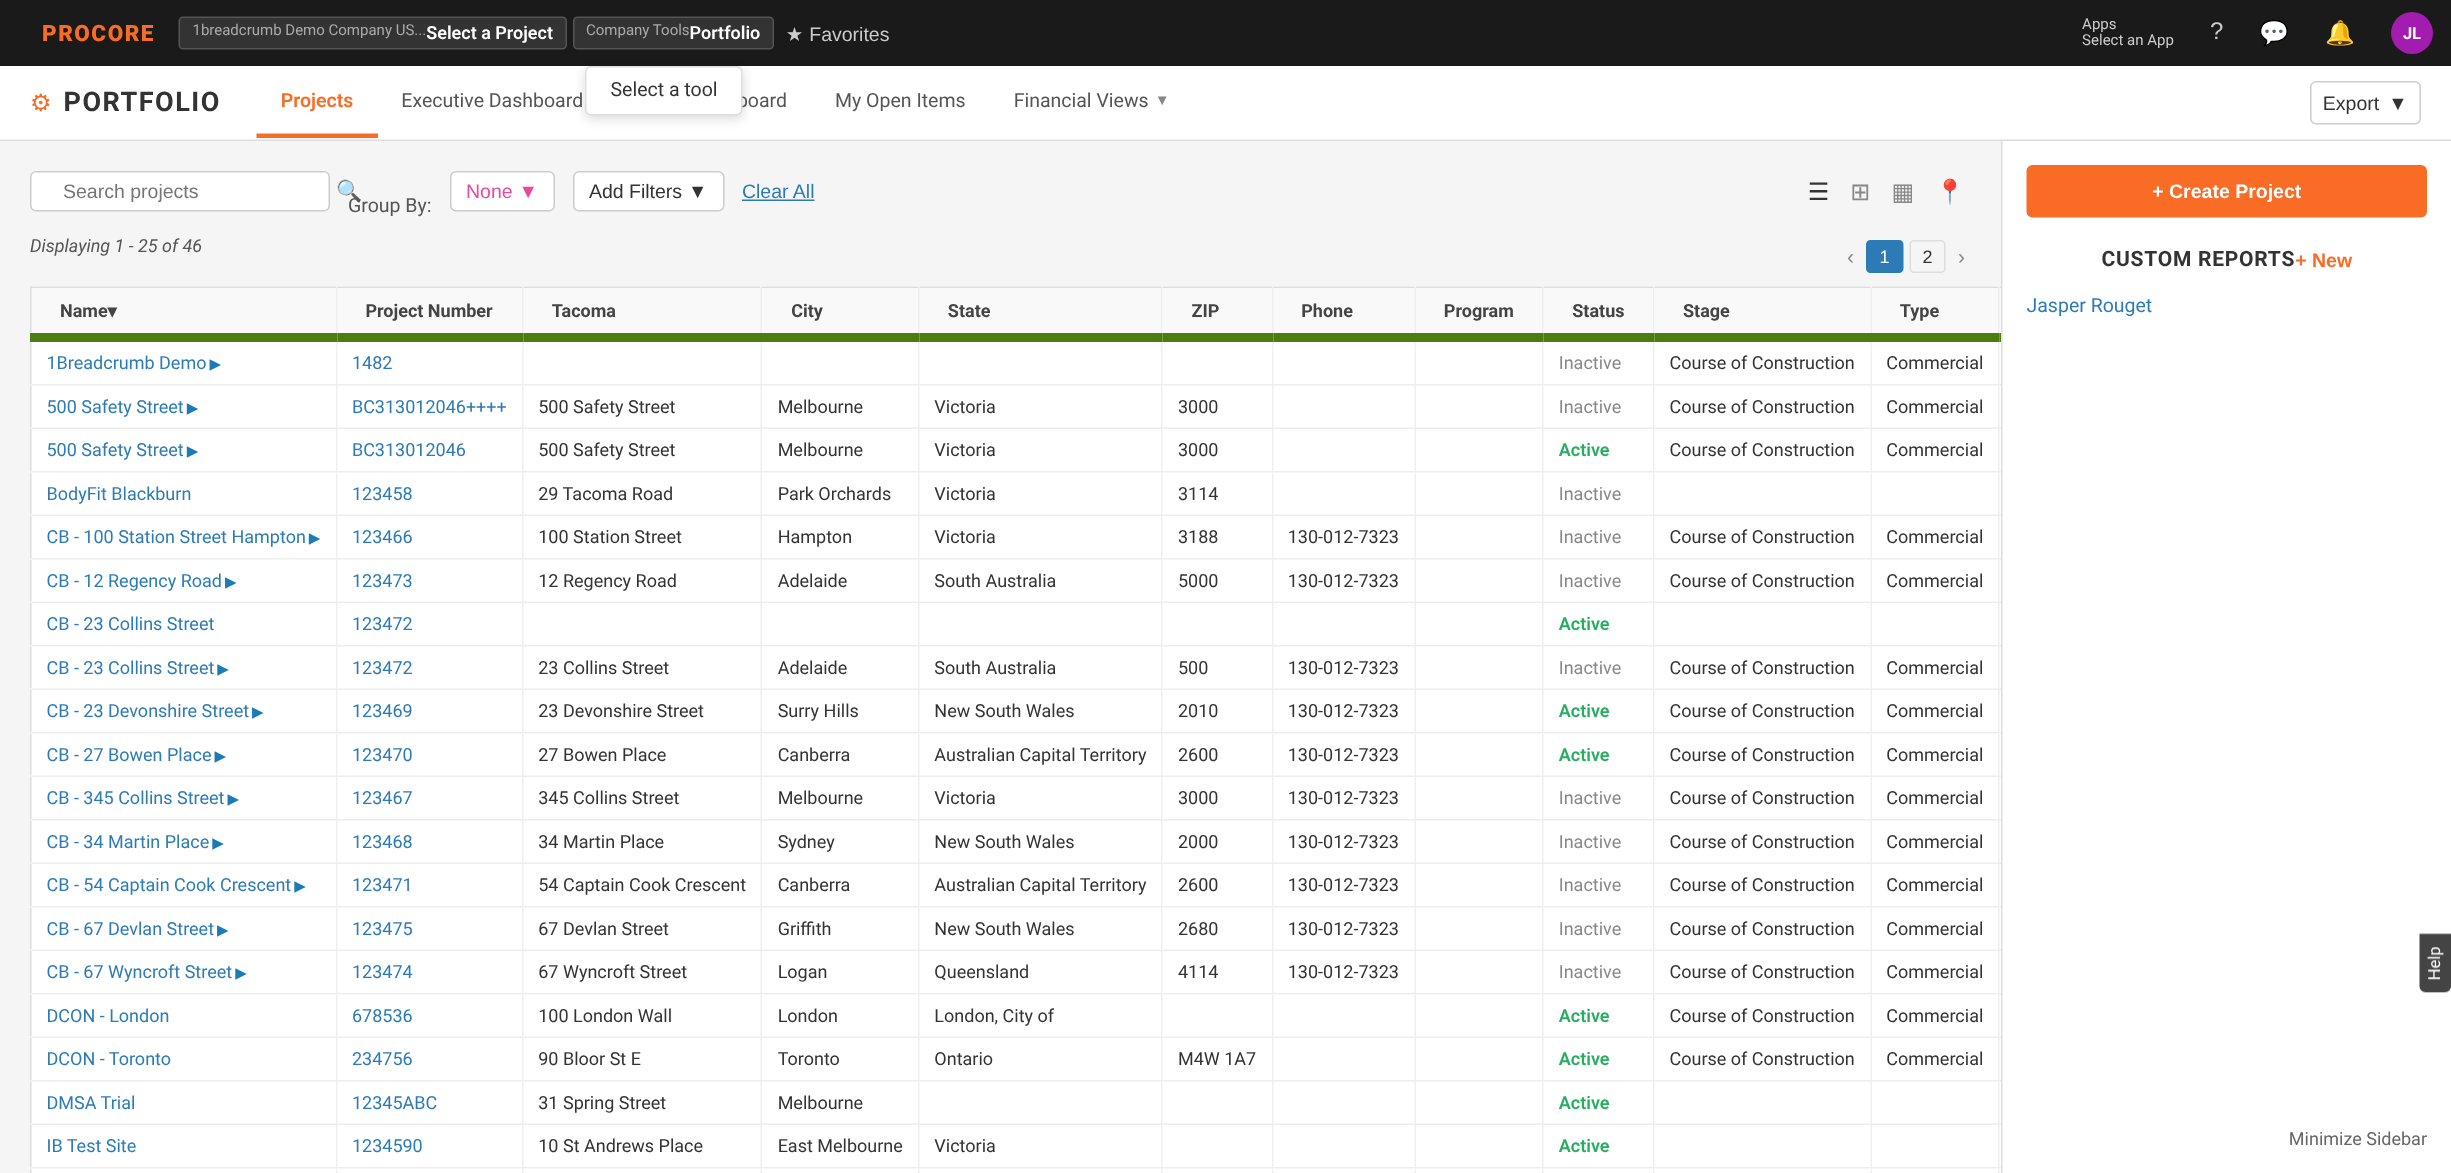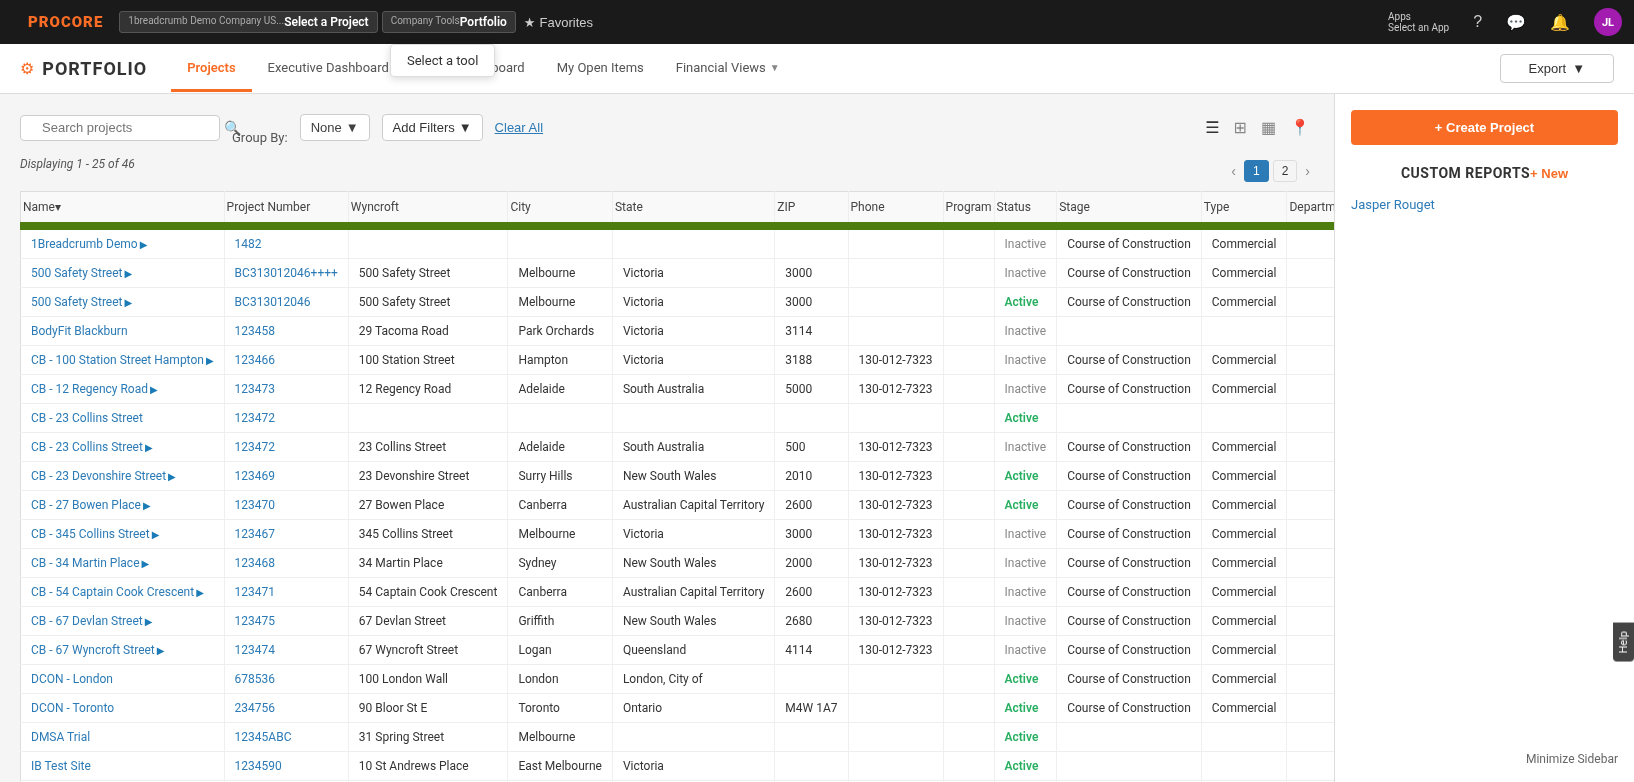--- a/index.html
+++ b/index.html
@@ -137,21 +137,21 @@
       color: #f96c25;
       border-bottom: 3px solid #f96c25;
       font-weight: 600;
     }
     .nav-tab-dropdown { font-size: 10px; color: #888; }
     .second-nav-right { margin-left: auto; }
     .export-btn {
       background: #fff;
       border: 1px solid #ccc;
       border-radius: 4px;
-      padding: 6px 28px;
+      padding: 6px 8px;
       font-size: 13px;
       cursor: pointer;
       display: flex;
       align-items: center;
       gap: 6px;
       color: #333;
     }
 
     
     .main-wrapper {
@@ -197,21 +197,21 @@
     .dropdown-btn {
       background: #fff;
       border: 1px solid #ccc;
       border-radius: 4px;
       padding: 5px 10px;
       font-size: 13px;
       cursor: pointer;
       display: flex;
       align-items: center;
       gap: 4px;
-      color: #404040;
+      color: #ec4899;
     }
     .add-filters-btn {
       background: #fff;
       border: 1px solid #ccc;
       border-radius: 4px;
       padding: 5px 10px;
       font-size: 13px;
       cursor: pointer;
       color: #333;
       display: flex;
@@ -254,24 +254,24 @@
     .project-table {
       width: 100%;
       background: #fff;
       border: 1px solid #ddd;
       border-radius: 4px;
       border-collapse: collapse;
       font-size: 12px;
     }
     .project-table th {
       background: #f9f9f9;
-      border-bottom: 8px solid #4d7c0f;
-      padding: 8px 2px;
+      border-bottom: 6px solid #4d7c0f;
+      padding: 8px 19px;
       text-align: left;
-      font-weight: 400;
+      font-weight: 700;
       color: #444;
       white-space: nowrap;
       border-right: 1px solid #eee;
     }
     .project-table th:last-child { border-right: none; }
     .project-table td {
       padding: 7px 10px;
       border-bottom: 1px solid #eee;
       border-right: 1px solid #f0f0f0;
       color: #333;
@@ -486,21 +486,21 @@
         <button class="page-btn">2</button>
         <button class="page-nav">›</button>
       </div>
     </div>
 
     <table class="project-table">
       <thead>
         <tr>
           <th>Name▾</th>
           <th>Project Number</th>
-          <th>Wyncroft</th>
+          <th>Tacoma</th>
           <th>City</th>
           <th>State</th>
           <th>ZIP</th>
           <th>Phone</th>
           <th>Program</th>
           <th>Status</th>
           <th>Stage</th>
           <th>Type</th>
           <th>Department</th>
 

